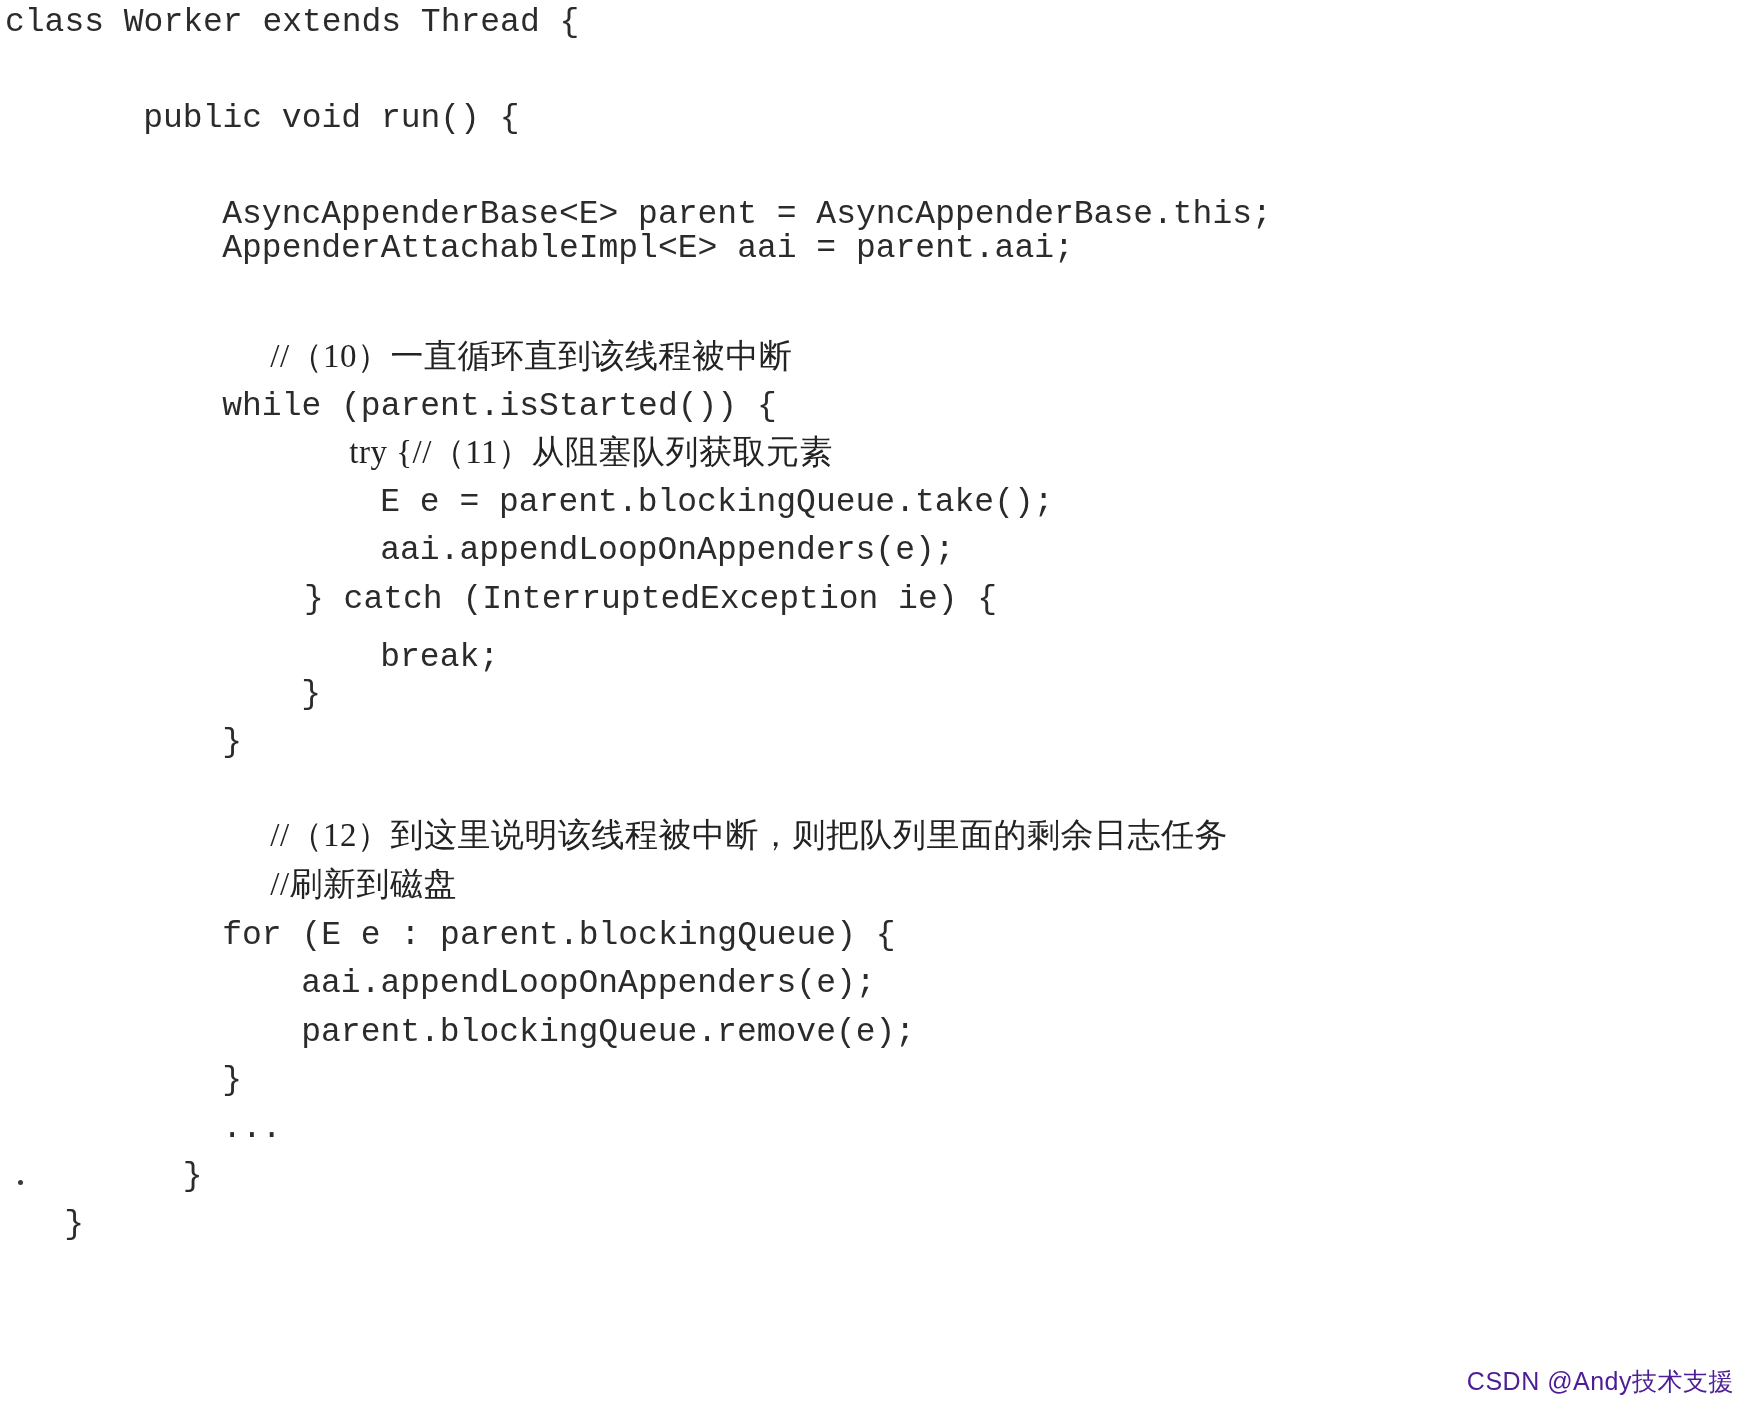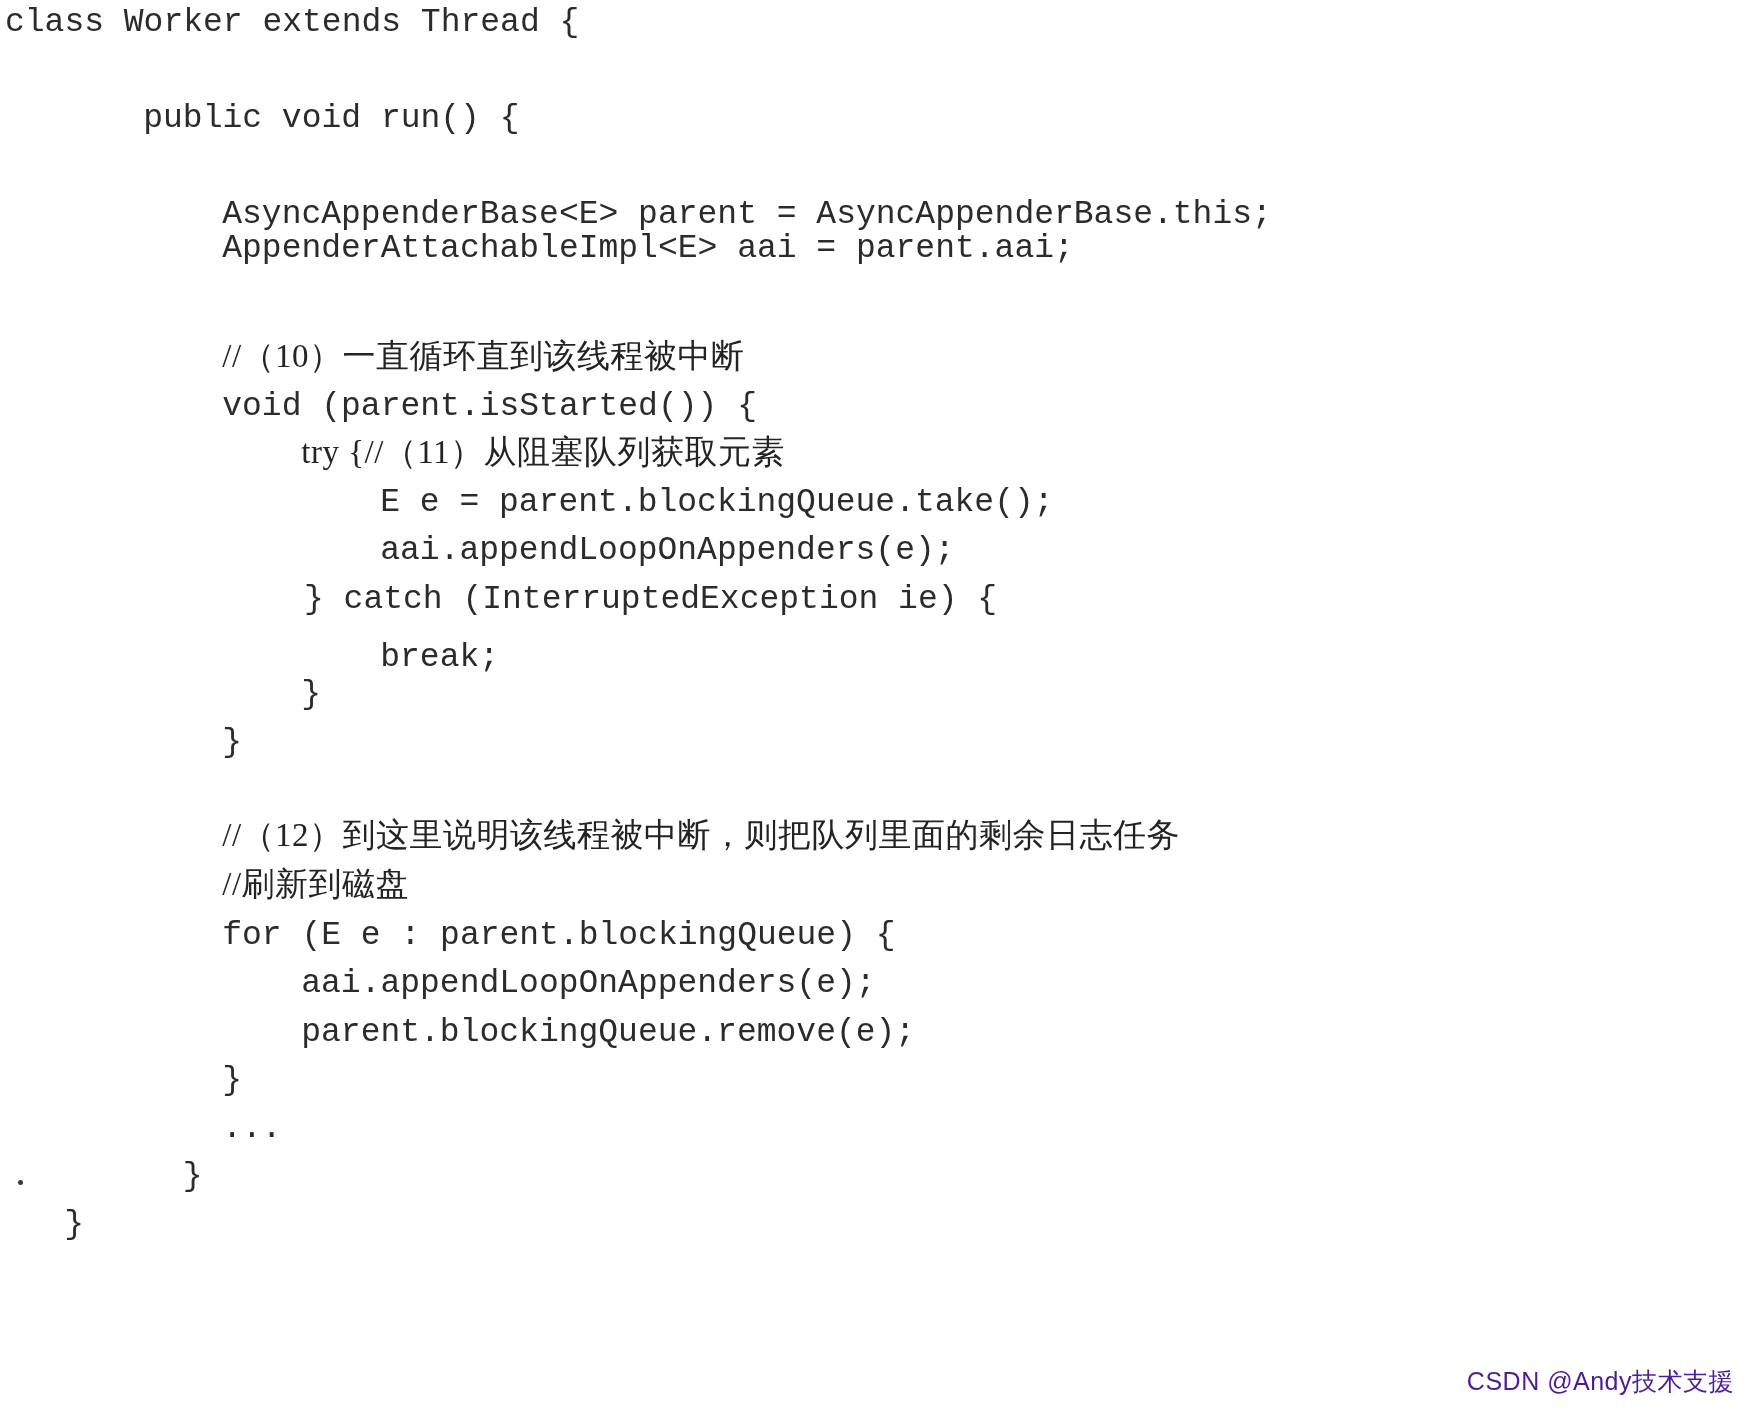--- a/index.html
+++ b/index.html
@@ -31,20 +31,21 @@
     letter-spacing: 0px;
     color: #2b2b2b;
     font-weight: 400;
   }
   
   .line.cjk {
     font-family: "Liberation Serif", "DejaVu Serif", serif;
     font-size: 33px;
     letter-spacing: 0.5px;
     color: #232323;
+    margin-left: 48px;
   }
   .speck {
     position: absolute;
     width: 5px;
     height: 5px;
     border-radius: 50%;
     background: #3a3a3a;
   }
   .watermark {
     position: absolute;
@@ -61,21 +62,21 @@
 <body>
 
 <div id="page">
 
   <div class="code-layer" id="code-layer">
       <div class="line" style="left: 5px; top: 6px;">class Worker extends Thread {</div>
       <div class="line" style="left: 222.25px; top: 198px;">AsyncAppenderBase&lt;E&gt; parent = AsyncAppenderBase.this;</div>
       <div class="line" style="left: 143.25px; top: 102px;">public void run() {</div>
       <div class="line" style="left: 222.25px; top: 232px;">AppenderAttachableImpl&lt;E&gt; aai = parent.aai;</div>
       <div class="line cjk" style="left: 222.25px; top: 340px;">//（10）一直循环直到该线程被中断</div>
-      <div class="line" style="left: 222.25px; top: 390px;">void (parent.isStarted()) {</div>
+      <div class="line" style="left: 222.25px; top: 390px;">while (parent.isStarted()) {</div>
       <div class="line cjk" style="left: 301.25px; top: 436px;">try {//（11）从阻塞队列获取元素</div>
       <div class="line" style="left: 380.25px; top: 486px;">E e = parent.blockingQueue.take();</div>
       <div class="line" style="left: 380.25px; top: 534px;">aai.appendLoopOnAppenders(e);</div>
       <div class="line" style="left: 304px; top: 583px;">} catch (InterruptedException ie) {</div>
       <div class="line" style="left: 380.25px; top: 641px;">break;</div>
       <div class="line" style="left: 301.25px; top: 678px;">}</div>
       <div class="line" style="left: 222.25px; top: 726px;">}</div>
       <div class="line cjk" style="left: 222.25px; top: 819px;">//（12）到这里说明该线程被中断，则把队列里面的剩余日志任务</div>
       <div class="line cjk" style="left: 222.25px; top: 868px;">//刷新到磁盘</div>
       <div class="line" style="left: 222.25px; top: 919px;">for (E e : parent.blockingQueue) {</div>

